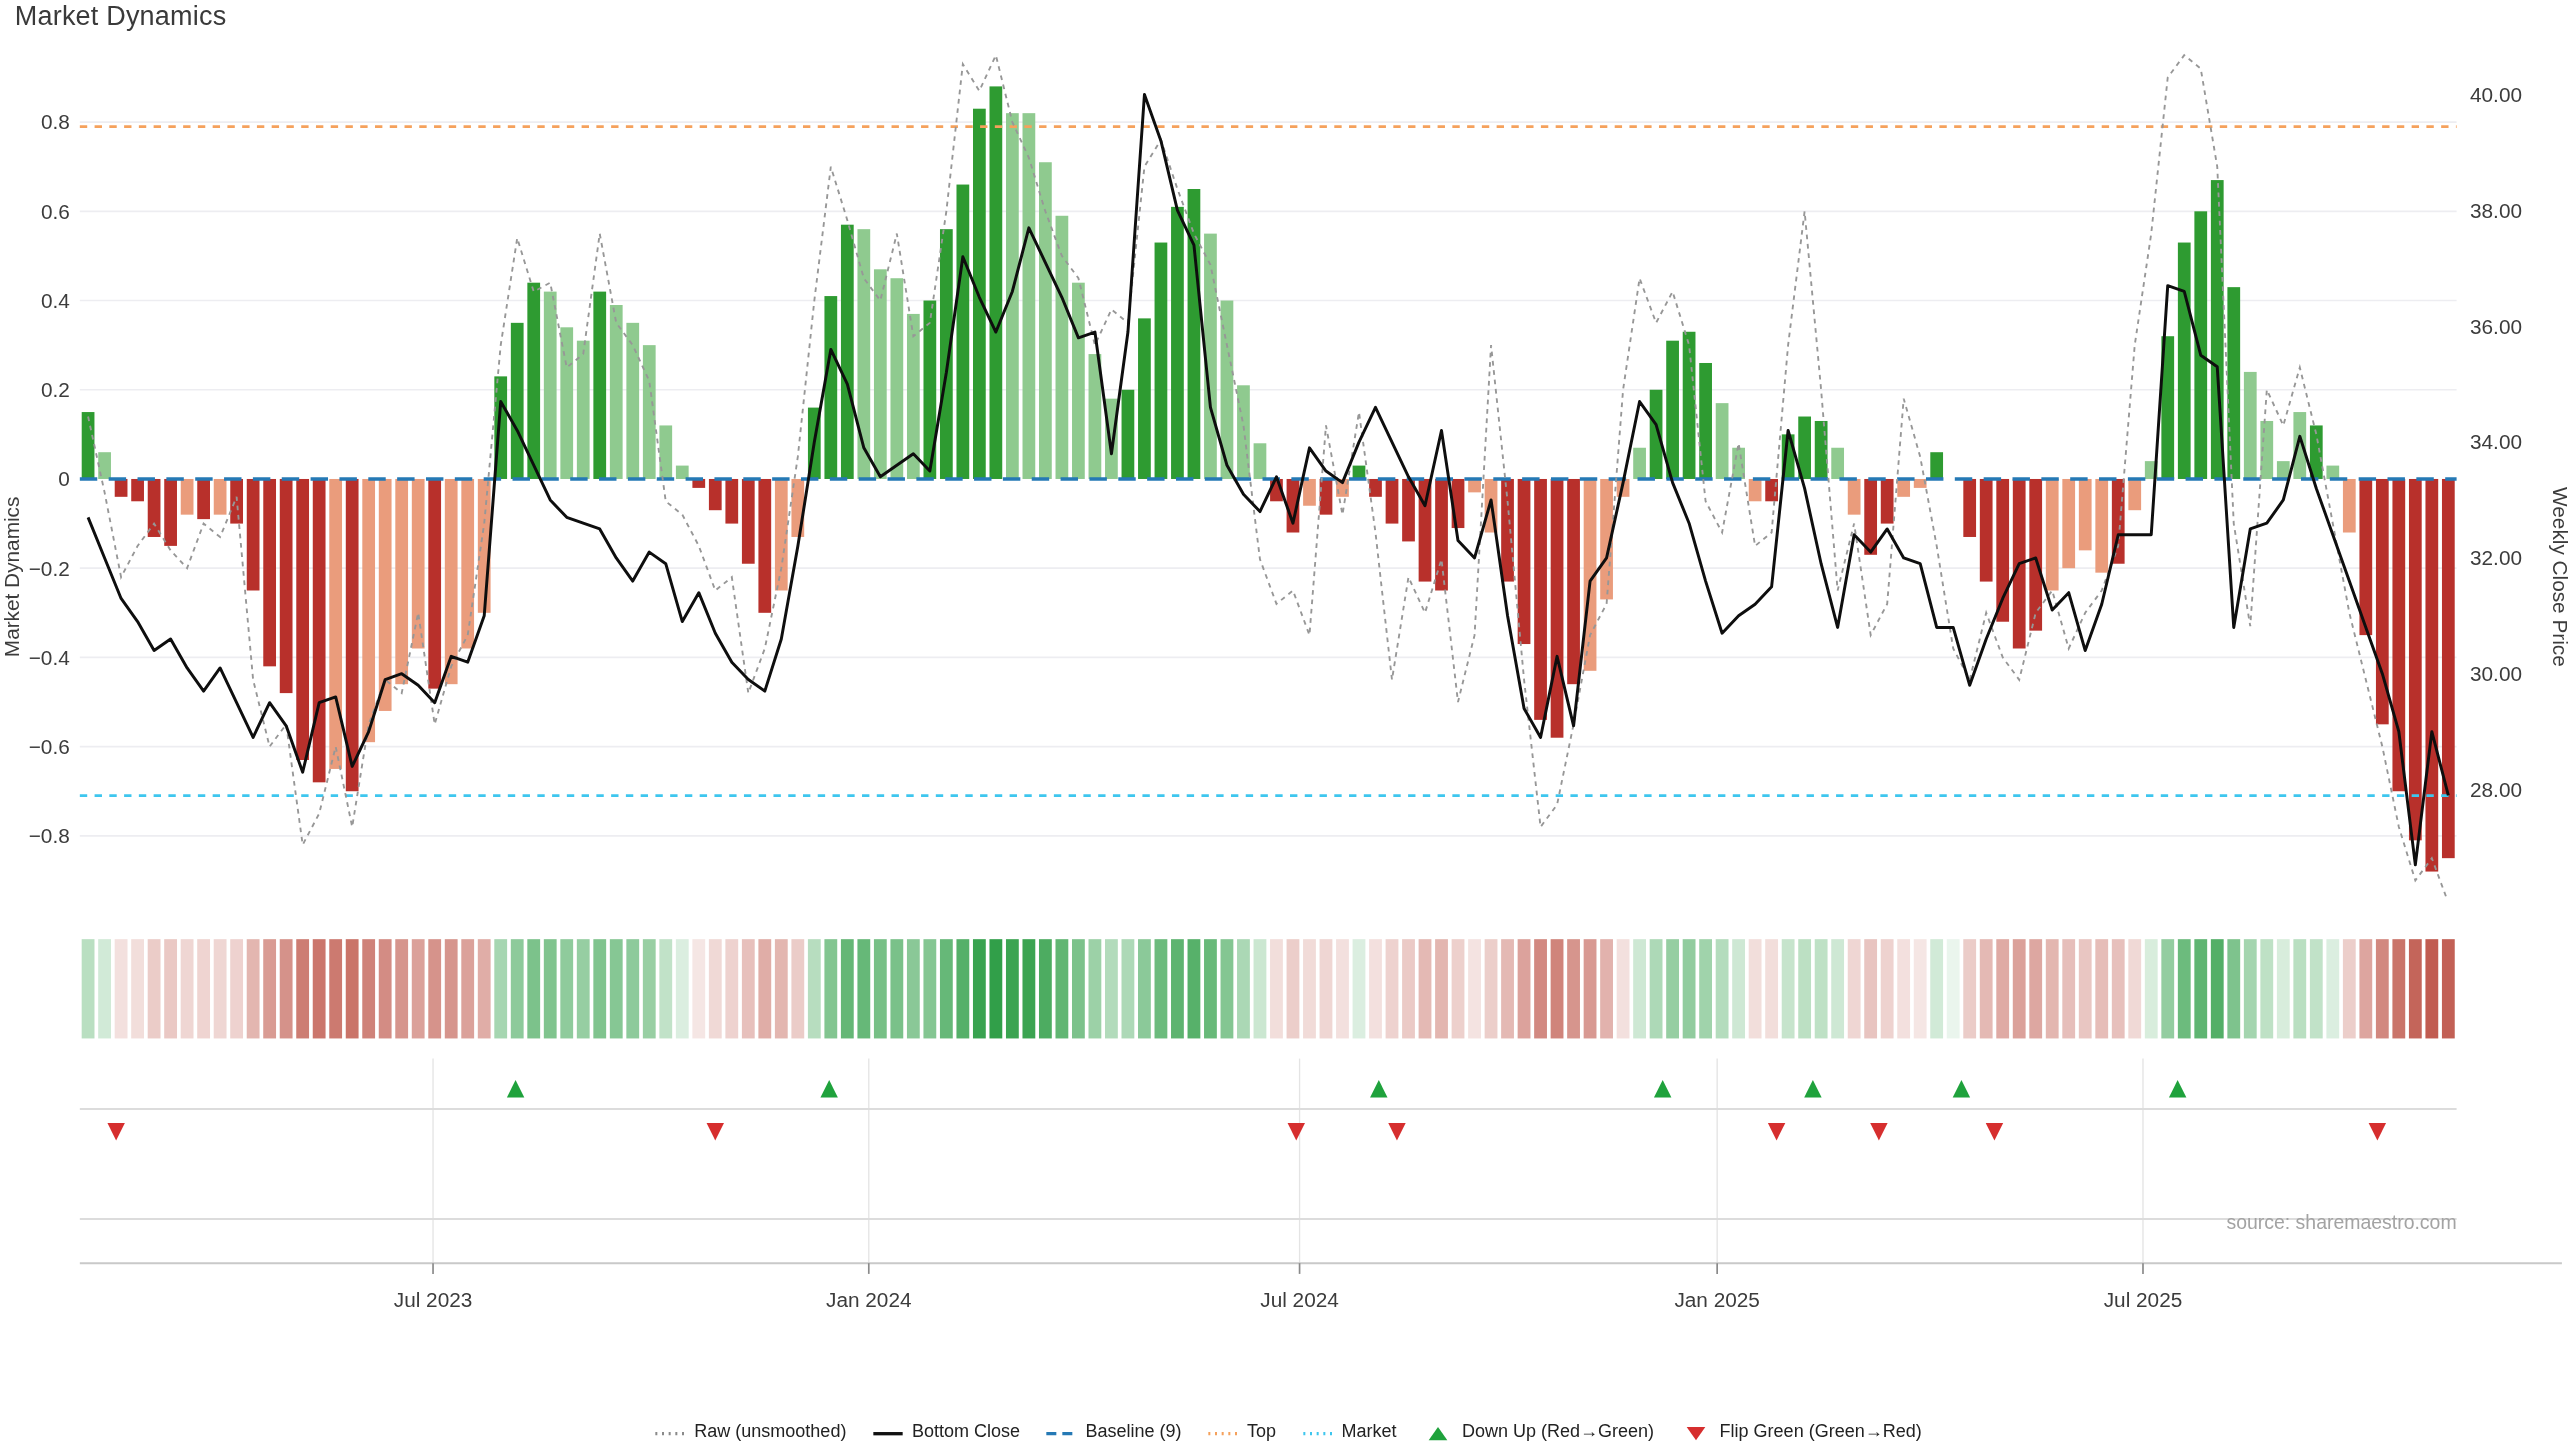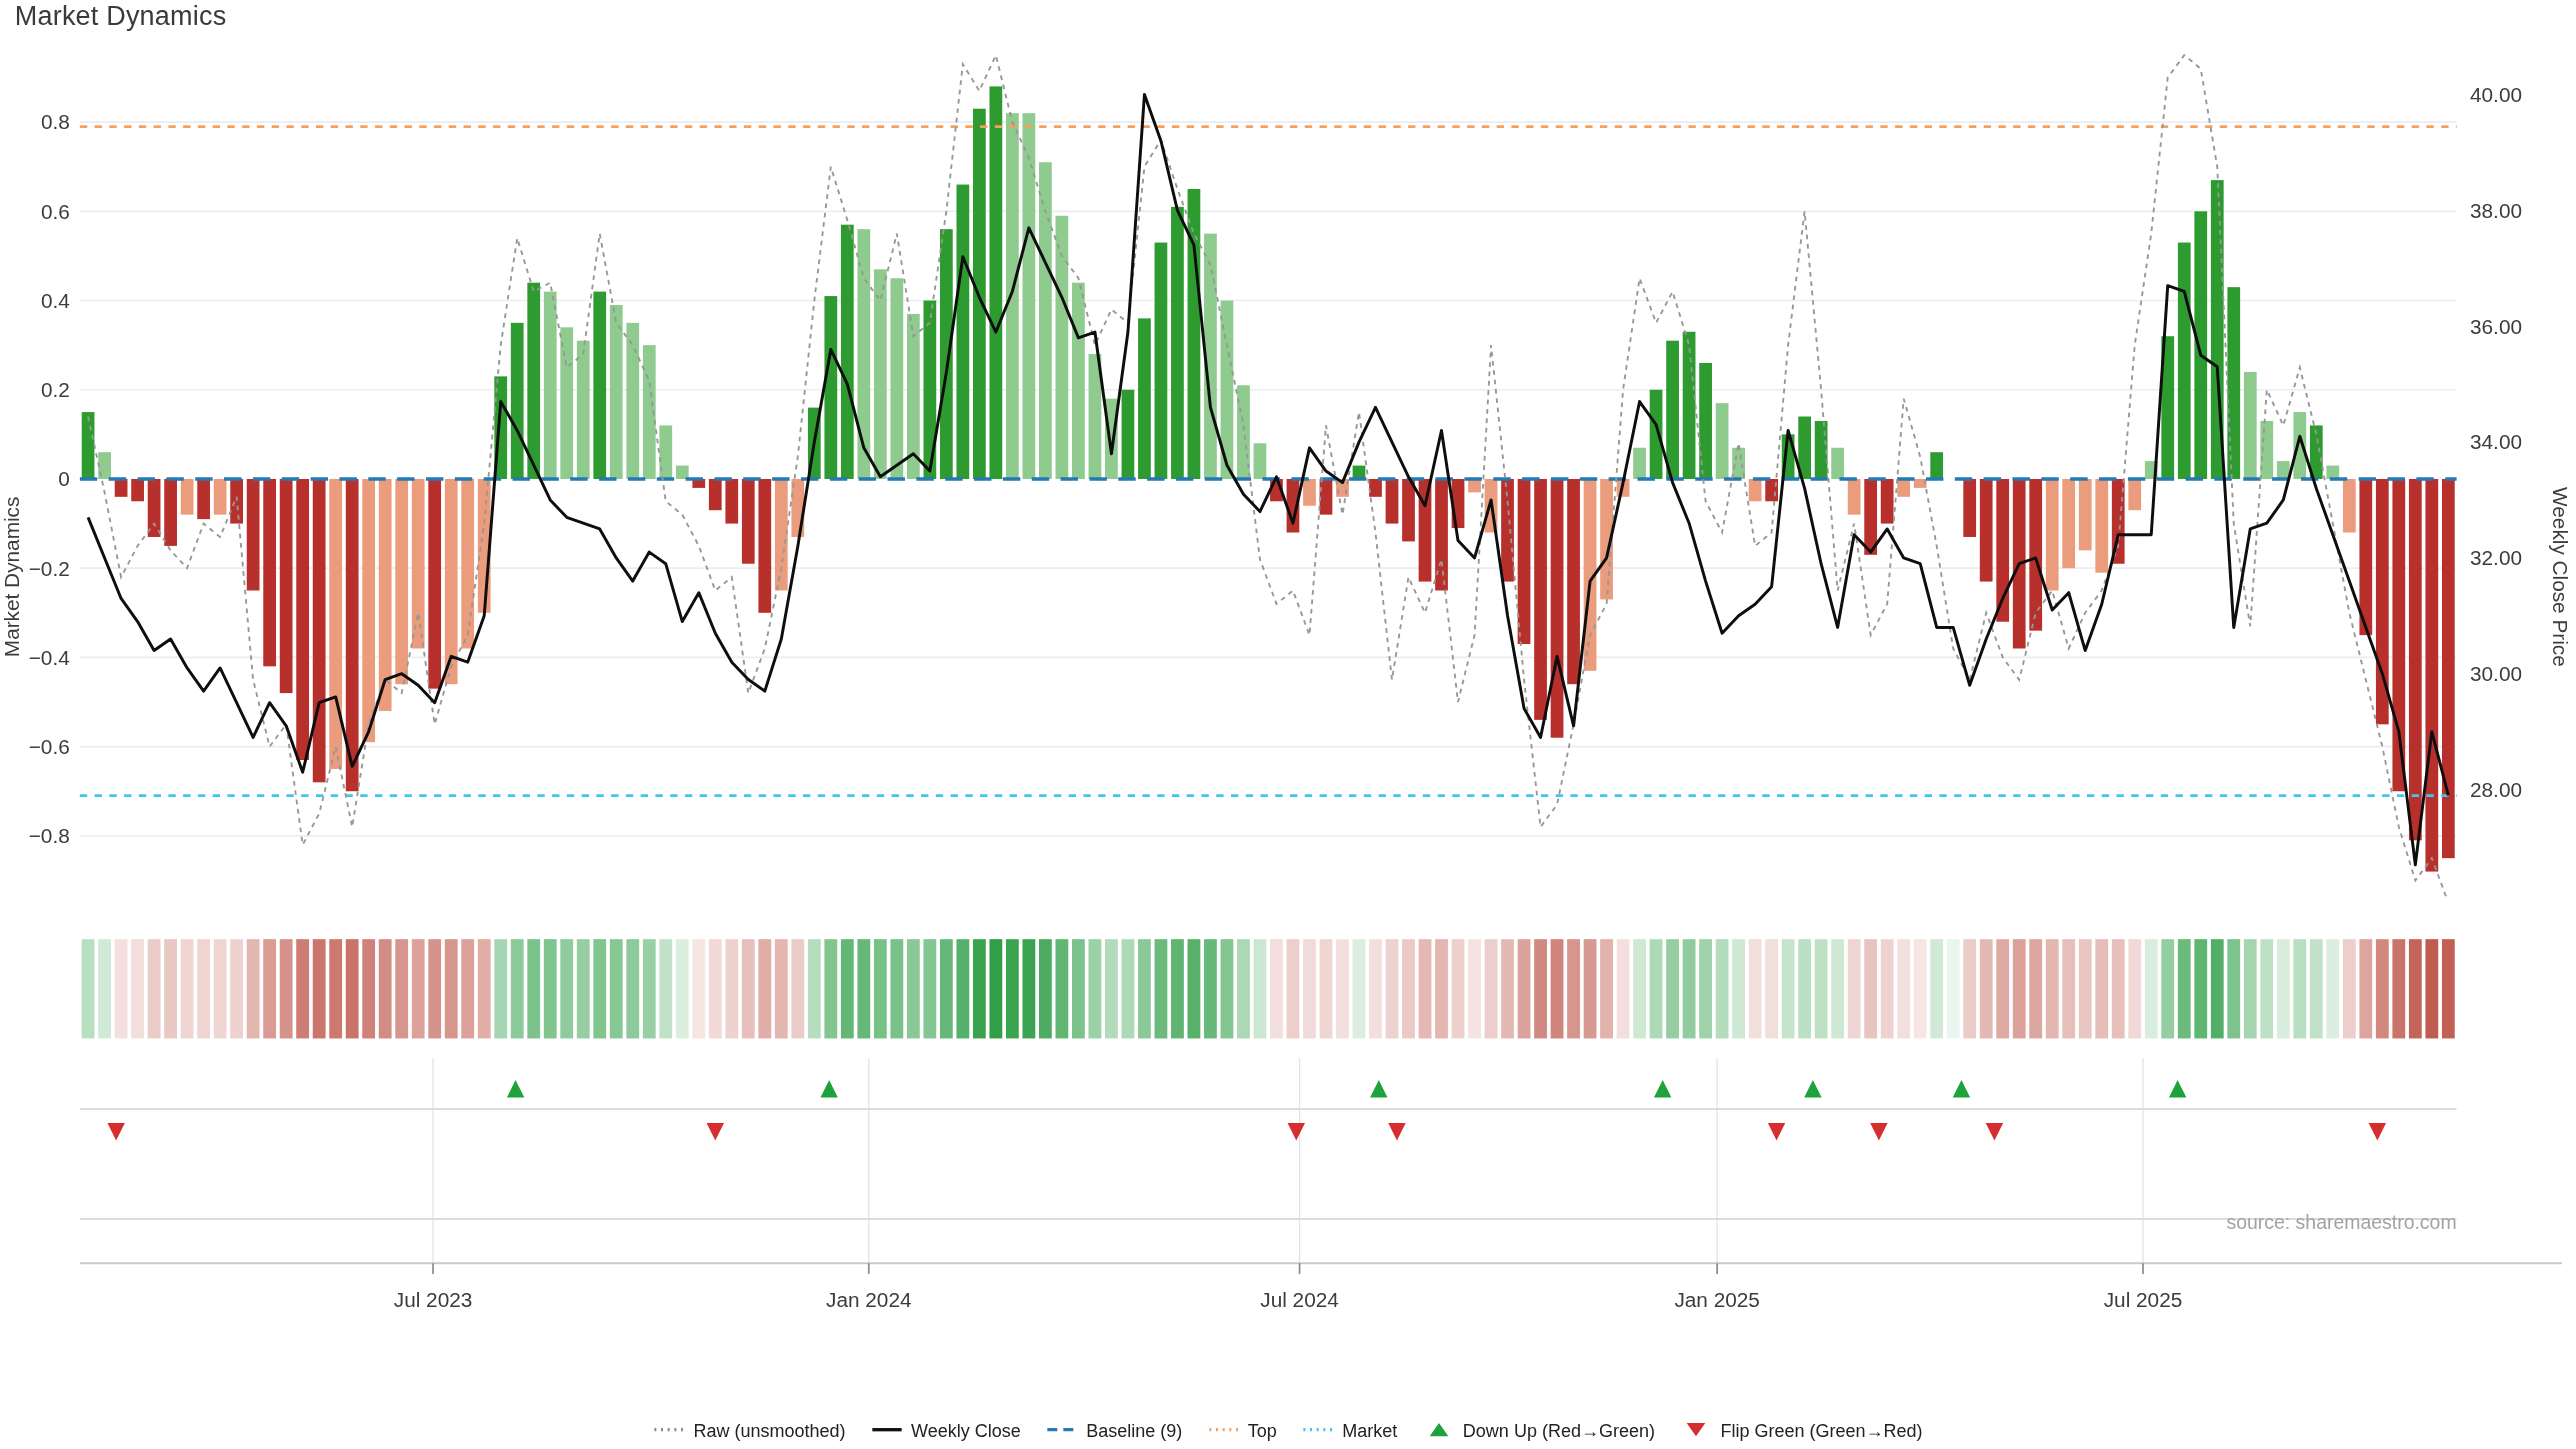--- a/index.html
+++ b/index.html
@@ -4,21 +4,21 @@
 <style>
   html,body{margin:0;padding:0;background:#ffffff;}
   body{width:2576px;height:1449px;position:relative;overflow:hidden;
        font-family:"Liberation Sans",sans-serif;}
   .stage{position:absolute;inset:0;text-decoration:underline;}
   h1.title{position:absolute;left:14.8px;top:1.3px;margin:0;font-size:27px;
        font-weight:400;color:#3a3a3a;letter-spacing:0.2px;}
   svg#chart{position:absolute;left:0;top:0;}
   .legend{position:absolute;left:0;top:1421px;width:2576px;display:flex;
        justify-content:center;align-items:center;gap:25.5px;}
-  .legend-item{display:flex;align-items:flex-start;gap:8px;}
+  .legend-item{display:flex;align-items:flex-end;gap:8px;}
   .legend-item .lab{font-size:18px;color:#222;}
   text{font-family:"Liberation Sans",sans-serif;}
 </style>
 </head>
 <body>
 
 <div class="stage">
   <h1 class="title">Market Dynamics</h1>
 
   <svg id="chart" width="2576" height="1449" viewBox="0 0 3840 2160">
@@ -403,21 +403,21 @@
       <div class="legend-item">
         <svg width="32" height="17.4" viewBox="0 0 48 26">
           <line x1="2" x2="46" y1="13" y2="13" stroke="#8a8a8a" stroke-width="5" stroke-dasharray="3 7"></line>
         </svg>
         <span class="lab">Raw (unsmoothed)</span>
       </div>
       <div class="legend-item">
         <svg width="32" height="17.4" viewBox="0 0 48 26">
           <line x1="2" x2="46" y1="13" y2="13" stroke="#111111" stroke-width="5"></line>
         </svg>
-        <span class="lab">Weekly Close</span>
+        <span class="lab">Bottom Close</span>
       </div>
       <div class="legend-item">
         <svg width="32" height="17.4" viewBox="0 0 48 26">
           <line x1="2" x2="46" y1="13" y2="13" stroke="#2579b5" stroke-width="5" stroke-dasharray="15 9"></line>
         </svg>
         <span class="lab">Baseline (9)</span>
       </div>
       <div class="legend-item">
         <svg width="32" height="17.4" viewBox="0 0 48 26">
           <line x1="2" x2="46" y1="13" y2="13" stroke="#f5a15c" stroke-width="5" stroke-dasharray="3 7"></line>

